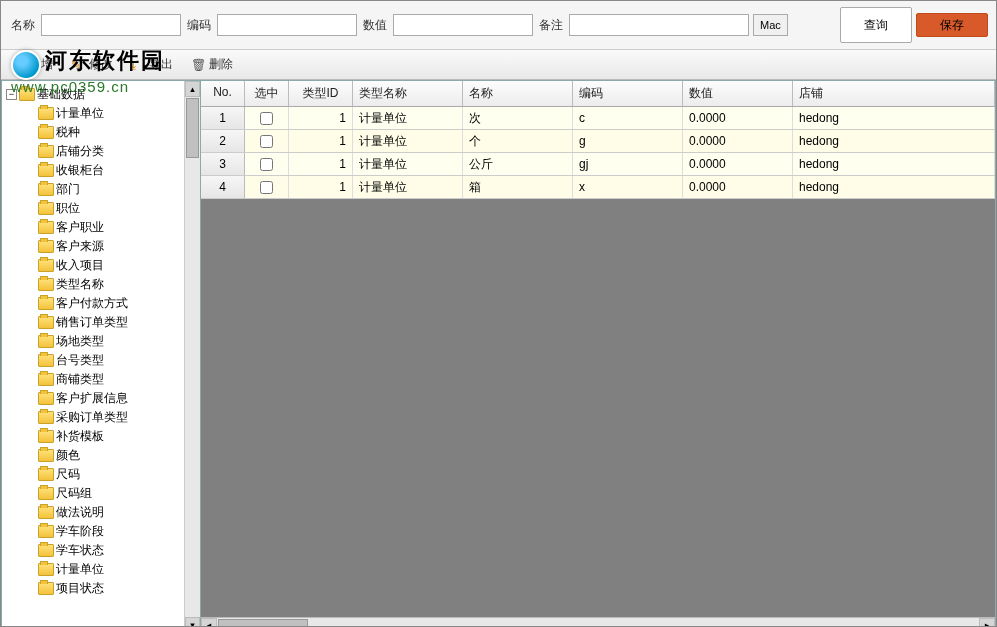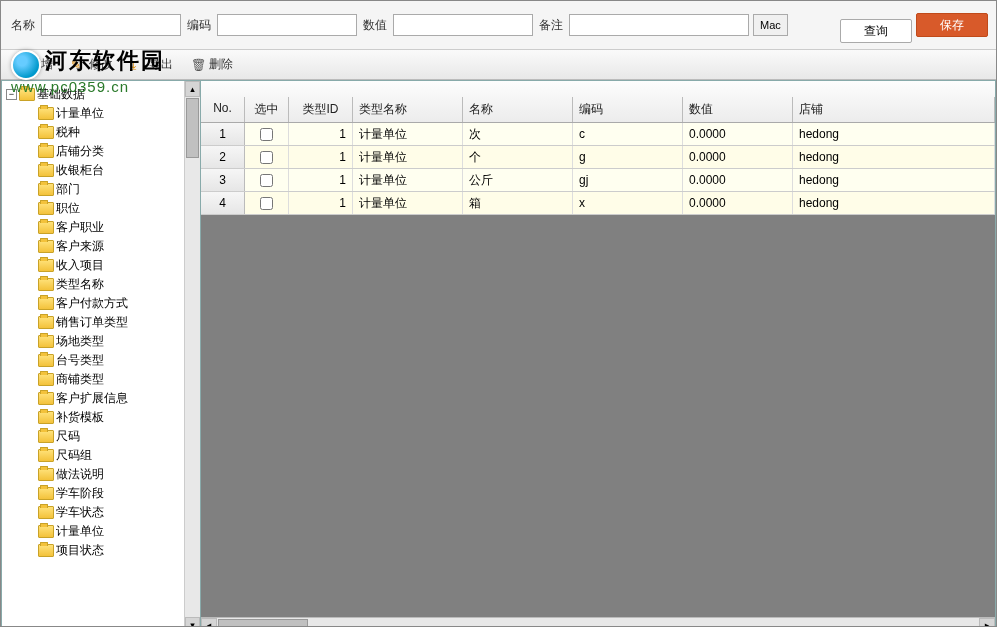--- a/index.html
+++ b/index.html
@@ -6,22 +6,22 @@
     body { font-family: "Microsoft YaHei", Arial, sans-serif; font-size: 12px; background: #fff; width: 997px; height: 627px; overflow: hidden; border: 1px solid #888; }
     
     .topbar { display: flex; align-items: center; gap: 4px; padding: 6px 8px; background: #f5f5f5; border-bottom: 1px solid #ccc; }
     .topbar label { font-size: 12px; color: #333; padding: 0 2px; }
     .topbar input[type="text"] { border: 1px solid #aaa; height: 22px; padding: 2px 4px; font-size: 12px; }
     .topbar .inp-name { width: 140px; }
     .topbar .inp-code { width: 140px; }
     .topbar .inp-num { width: 140px; }
     .topbar .inp-note { width: 180px; }
     .mac-btn { background: #f0f0f0; border: 1px solid #aaa; height: 22px; padding: 0 6px; font-size: 11px; cursor: pointer; }
-    .btn-query { background: #fff; border: 1px solid #aaa; height: 24px; width: 72px; cursor: pointer; font-size: 12px; border-radius: 2px; margin-top: 12px; }
-    .btn-save { background: #d85a2a; color: #ffffff; border: 1px solid #c04a1a; height: 24px; width: 72px; cursor: pointer; font-size: 12px; border-radius: 2px; }
+    .btn-query { background: #fff; border: 1px solid #aaa; height: 36px; width: 72px; cursor: pointer; font-size: 12px; border-radius: 2px; }
+    .btn-save { background: #d85a2a; color: #000000; border: 1px solid #c04a1a; height: 24px; width: 72px; cursor: pointer; font-size: 12px; border-radius: 2px; }
     
     .toolbar { display: flex; align-items: center; gap: 18px; padding: 6px 10px; background: linear-gradient(#fafafa,#e8e8e8); border-bottom: 1px solid #bbb; position: relative; }
     .toolbar .titem { display: flex; align-items: center; gap: 4px; cursor: pointer; color: #333; }
     .toolbar .ticon { width: 14px; height: 14px; display: inline-block; }
     
     .watermark { position: absolute; left: 10px; top: -4px; pointer-events: none; z-index: 50; }
     .wm-title { font-size: 22px; font-weight: bold; color: #000; letter-spacing: 2px; }
     .wm-url { font-size: 15px; color: #2a7a2a; font-family: Arial; margin-top: -2px; letter-spacing: 1px; }
     .wm-logo { display:inline-block; width:30px; height:30px; border-radius:50%; background: radial-gradient(circle at 35% 35%, #6cf 20%, #09c 70%); vertical-align: middle; margin-right:4px; border: 2px solid #fff; box-shadow: 0 0 4px rgba(0,0,0,.3);}
     
@@ -36,21 +36,21 @@
     .folder { width: 16px; height: 13px; background: linear-gradient(#ffe27a,#f3c23b); border: 1px solid #c9a227; border-radius: 1px; display: inline-block; position: relative; }
     .folder::before { content:""; position:absolute; top:-3px; left:1px; width:6px; height:3px; background:#f3c23b; border:1px solid #c9a227; border-bottom:none; border-radius:1px 1px 0 0;}
     .tree-scroll { width: 16px; background: #e8e8e8; border-left: 1px solid #ccc; display:flex; flex-direction:column; }
     .tree-scroll .arrow { height:16px; background:#d5d5d5; border:1px solid #bbb; font-size:9px; text-align:center; line-height:14px; }
     .tree-scroll .thumb { flex:0 0 60px; background:#c0c0c0; border:1px solid #999; margin:1px;}
     .tree-scroll .track { flex:1; }
     .tree-wrap { display:flex; height:100%; }
     
     .grid-panel { flex: 1; display: flex; flex-direction: column; border: 1px solid #8aa; border-left: none; background: #808080; }
     .grid-head { display: flex; background: linear-gradient(#fdfdfd,#ececec); border-bottom: 1px solid #aaa; }
-    .gh { border-right: 1px solid #bbb; padding: 4px 6px; font-size: 12px; color: #222; margin-top: 16px; }
+    .gh { border-right: 1px solid #bbb; padding: 4px 6px; font-size: 12px; color: #222; }
     .col-no { width: 44px; text-align:center;}
     .col-sel { width: 44px; text-align:center;}
     .col-tid { width: 64px; text-align:center;}
     .col-tname { width: 110px; }
     .col-name { width: 110px; }
     .col-code { width: 110px; }
     .col-num { width: 110px; }
     .col-shop { flex: 1; }
     
     .grid-body { background: #808080; flex: 1; overflow: hidden; }
@@ -216,21 +216,33 @@
                 </li>
                 <li>
                   <div class="tree-node">
                     <span class="folder"></span>
                     <span>客户扩展信息</span>
                   </div>
                 </li>
                 <li>
                   <div class="tree-node">
                     <span class="folder"></span>
+                    <span>采购订单类型</span>
+                  </div>
+                </li>
+                <li>
+                  <div class="tree-node">
+                    <span class="folder"></span>
                     <span>补货模板</span>
+                  </div>
+                </li>
+                <li>
+                  <div class="tree-node">
+                    <span class="folder"></span>
+                    <span>颜色</span>
                   </div>
                 </li>
                 <li>
                   <div class="tree-node">
                     <span class="folder"></span>
                     <span>尺码</span>
                   </div>
                 </li>
                 <li>
                   <div class="tree-node">

